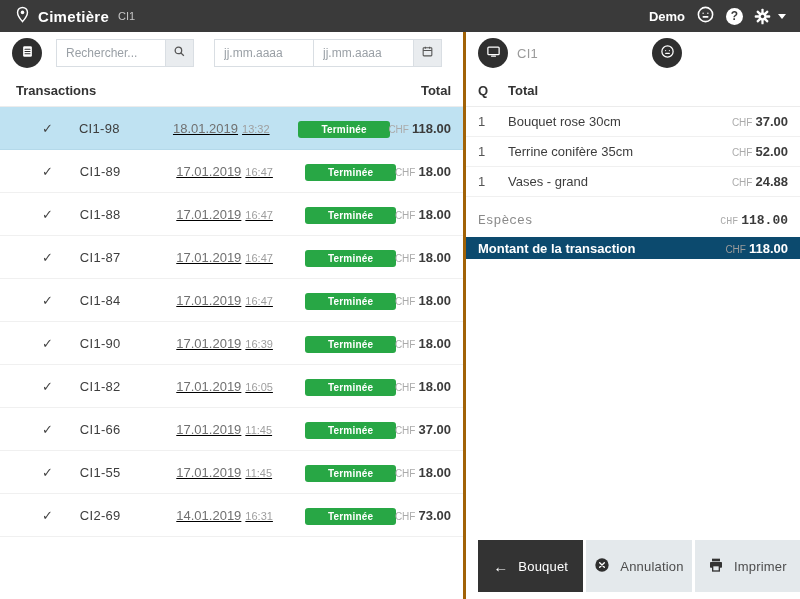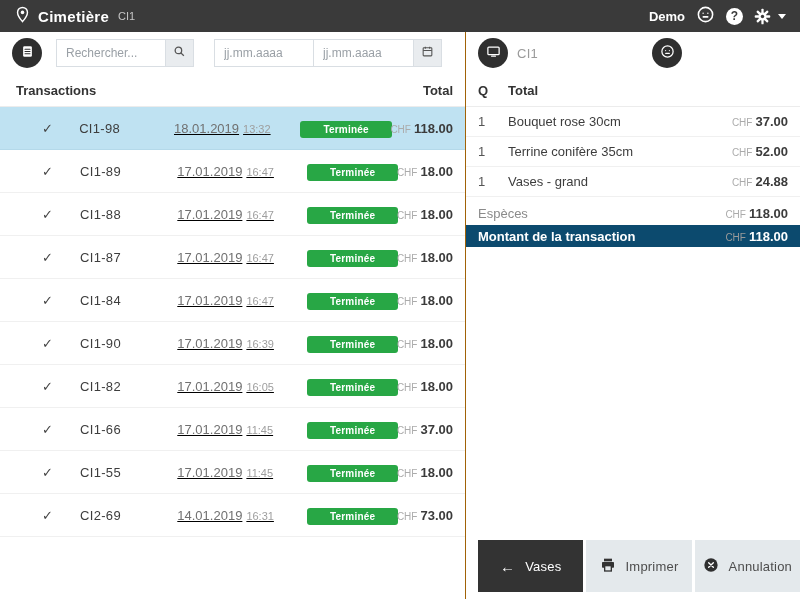--- a/index.html
+++ b/index.html
@@ -15,21 +15,21 @@
   .topbar-right { margin-left:auto; display:flex; align-items:center; gap:11px; }
   .user-label { font-size:13px; font-weight:700; }
   .help-circle { width:17px; height:17px; border-radius:50%; background:#fff;
     color:#3a3a3a; font-size:12px; font-weight:700; display:flex;
     align-items:center; justify-content:center; }
   .caret { width:0; height:0; border-left:4px solid transparent;
     border-right:4px solid transparent; border-top:5px solid #fff; margin-left:-4px; }
 
   
   .content { display:flex; height:567px; }
-  .left { width:466px; border-right:1px solid #a16207; display:flex; flex-direction:column; }
+  .left { width:466px; border-right:3px solid #a16207; display:flex; flex-direction:column; }
   .right { flex:1; display:flex; flex-direction:column; }
 
   
   .toolbar { display:flex; align-items:center; padding:7px 12px; gap:10px; height:42px; }
   .circle-btn { width:30px; height:30px; border-radius:50%; background:#2f2f2f;
     border:none; display:flex; align-items:center; justify-content:center;
     cursor:pointer; flex-shrink:0; }
   .search-wrap, .date-wrap { display:flex; align-items:stretch; height:28px; }
   .search-wrap { margin-left:4px; }
   input { font-family:inherit; font-size:12px; color:#555; border:1px solid #d9dee3;
@@ -69,22 +69,22 @@
   .detail-header { display:flex; align-items:center; padding:0 12px; height:33px;
     font-size:13px; font-weight:700; color:#333; border-bottom:1px solid #ececec; }
   .q-col { width:30px; }
   .article-col { flex:1; }
   .total-col { text-align:right; }
   .item-row { display:flex; align-items:center; padding:0 12px; height:30px;
     border-bottom:1px solid #f0f0f0; font-size:13px; }
   .item-qty { width:30px; color:#555; }
   .item-name { flex:1; color:#3d3d3d; }
   .item-total { text-align:right; white-space:nowrap; }
-  .payment-row { display:flex; align-items:center; padding:0 12px; height:24px;
-    margin-top:4px; font-size:13px; color:#8a8a8a; }
+  .payment-row { display:flex; align-items:flex-start; padding:0 12px; height:24px;
+    margin-top:16px; font-size:13px; color:#8a8a8a;font-family:Liberation Mono, monospace; }
   .payment-row .label { flex:1; }
   .total-bar { display:flex; align-items:center; padding:0 12px; height:22px;
     background:#0c4a6e; font-size:13px; }
   .total-bar .label { flex:1; color:#fff; font-weight:700; }
   .total-bar .cur { color:#9a9a9a; }
   .total-bar .amt { color:#fff; font-weight:700; }
 
   
   .actions { margin-top:auto; display:flex; gap:3px; padding:0 0 7px 12px; }
   .btn { flex:1; height:52px; border:none; display:flex; align-items:center;
@@ -304,36 +304,36 @@
       <span><span class="cur">CHF</span><span class="amt">118.00</span></span>
     </div>
     <div class="total-bar">
       <span class="label">Montant de la transaction</span>
       <span><span class="cur">CHF</span><span class="amt">118.00</span></span>
     </div>
 
     <div class="actions">
       <button class="btn btn-dark">
         <span class="arrow">←</span>
-        <span>Vases</span>
+        <span>Bouquet</span>
+      </button>
+      <button class="btn btn-light">
+        <span>
+          <svg width="16" height="16" viewBox="0 0 24 24">
+              <circle cx="12" cy="12" r="10" fill="#2f2f2f"></circle>
+              <path d="M8.5 8.5l7 7M15.5 8.5l-7 7" stroke="#fff" stroke-width="2" stroke-linecap="round"></path>
+            </svg>
+        </span>
+        <span>Annulation</span>
       </button>
       <button class="btn btn-light">
         <span>
           <svg width="16" height="16" viewBox="0 0 24 24">
               <rect x="6" y="2.5" width="12" height="4" fill="#333"></rect>
               <rect x="3" y="7.5" width="18" height="8.5" rx="1" fill="#333"></rect>
               <rect x="7" y="13" width="10" height="8" fill="#e4e9ec" stroke="#333" stroke-width="2"></rect>
             </svg>
         </span>
         <span>Imprimer</span>
       </button>
-      <button class="btn btn-light">
-        <span>
-          <svg width="16" height="16" viewBox="0 0 24 24">
-              <circle cx="12" cy="12" r="10" fill="#2f2f2f"></circle>
-              <path d="M8.5 8.5l7 7M15.5 8.5l-7 7" stroke="#fff" stroke-width="2" stroke-linecap="round"></path>
-            </svg>
-        </span>
-        <span>Annulation</span>
-      </button>
     </div>
   </section>
 </div>
 
 </body></html>

